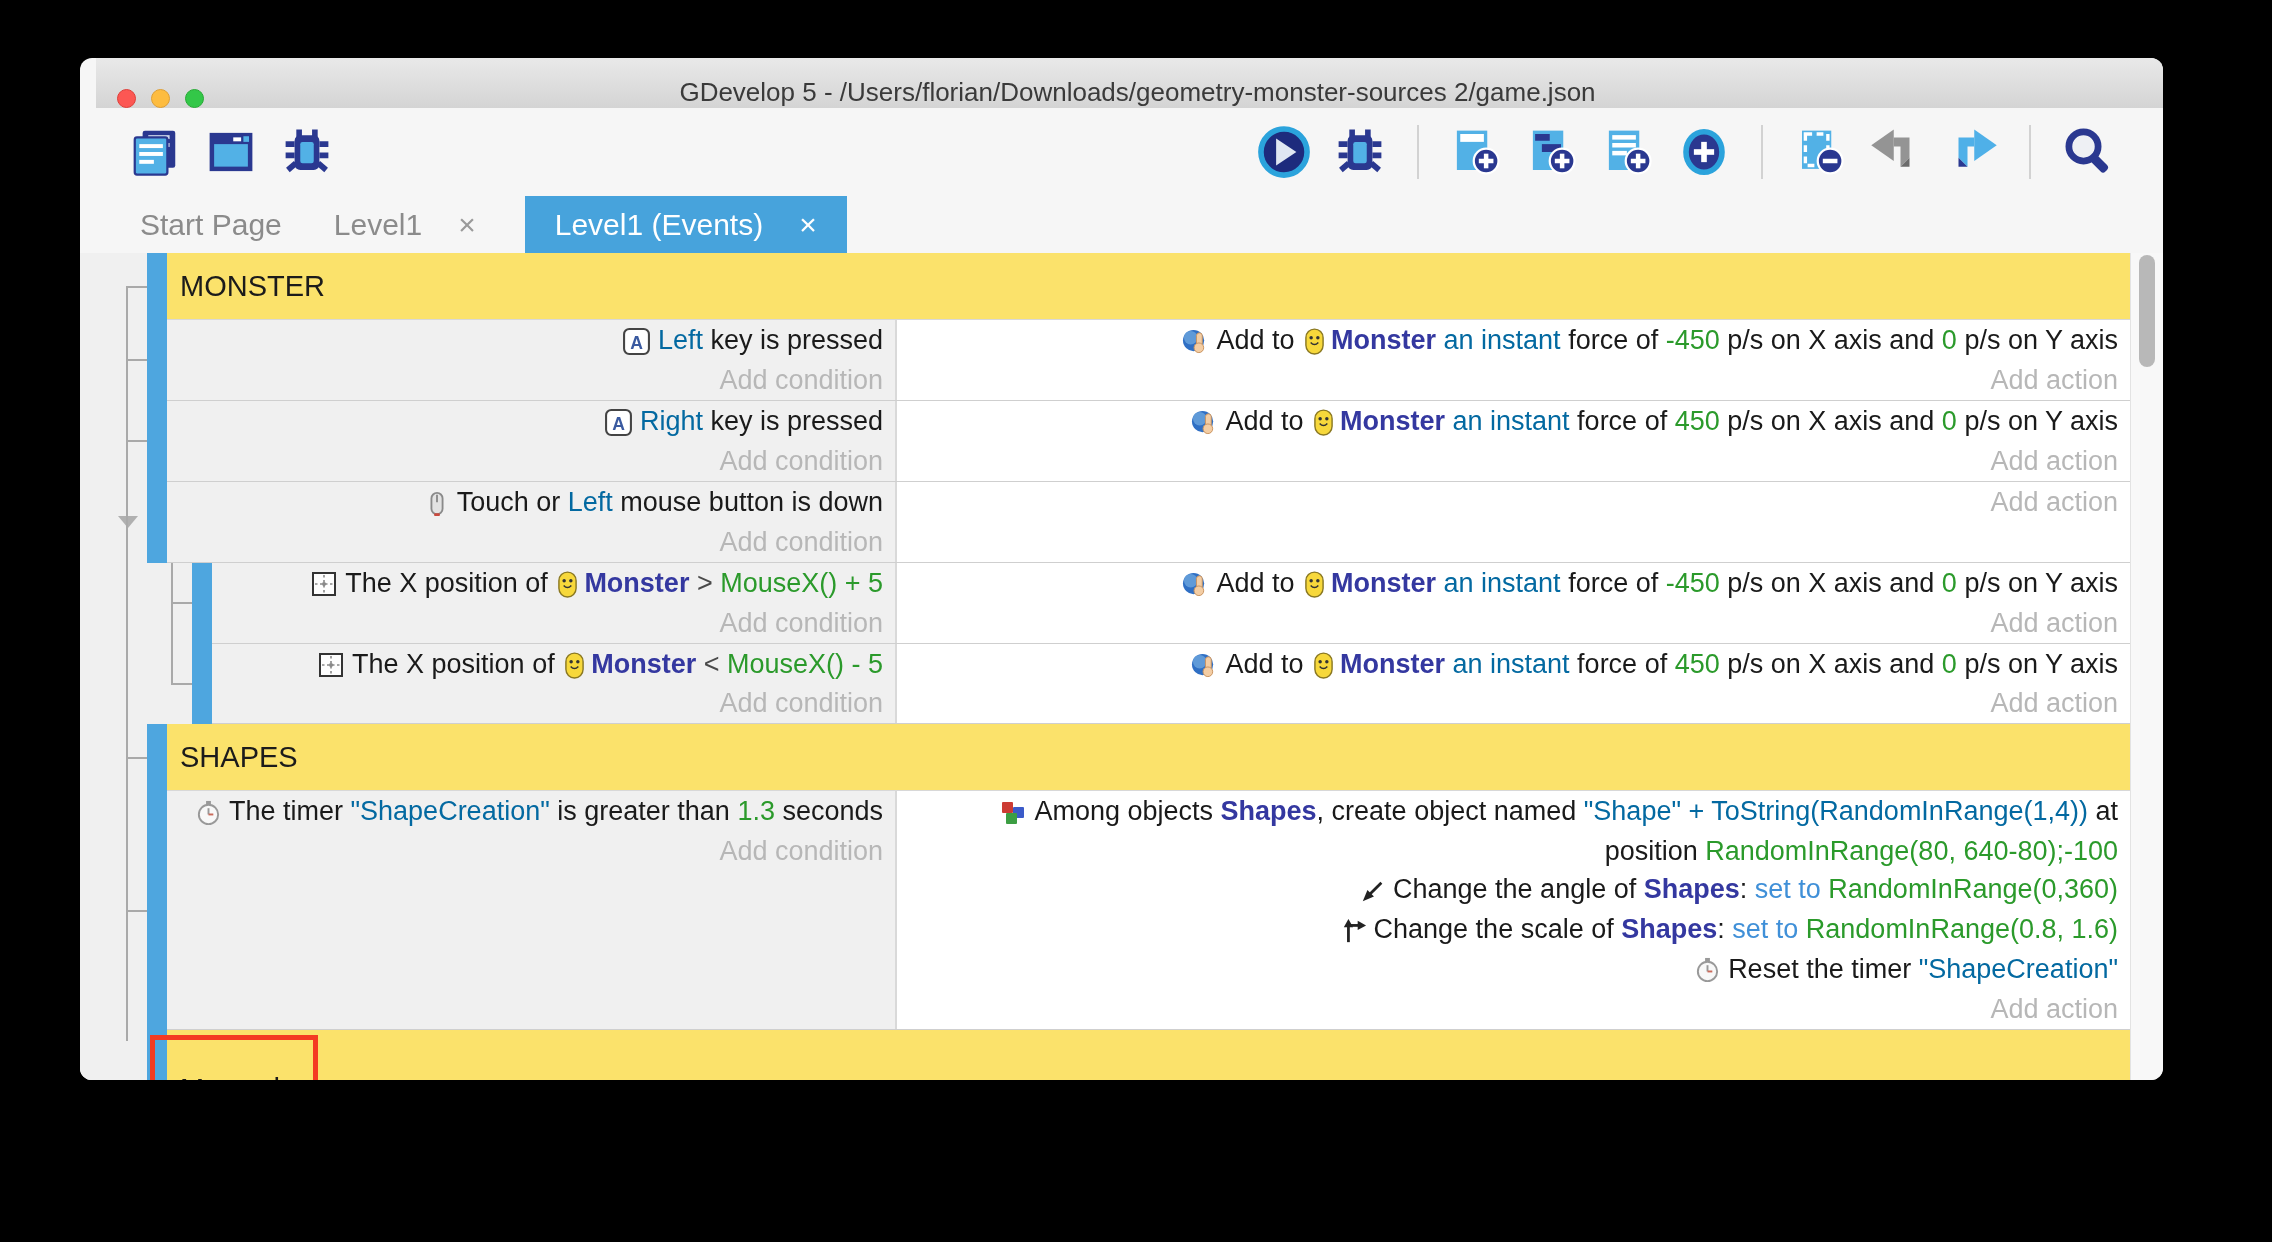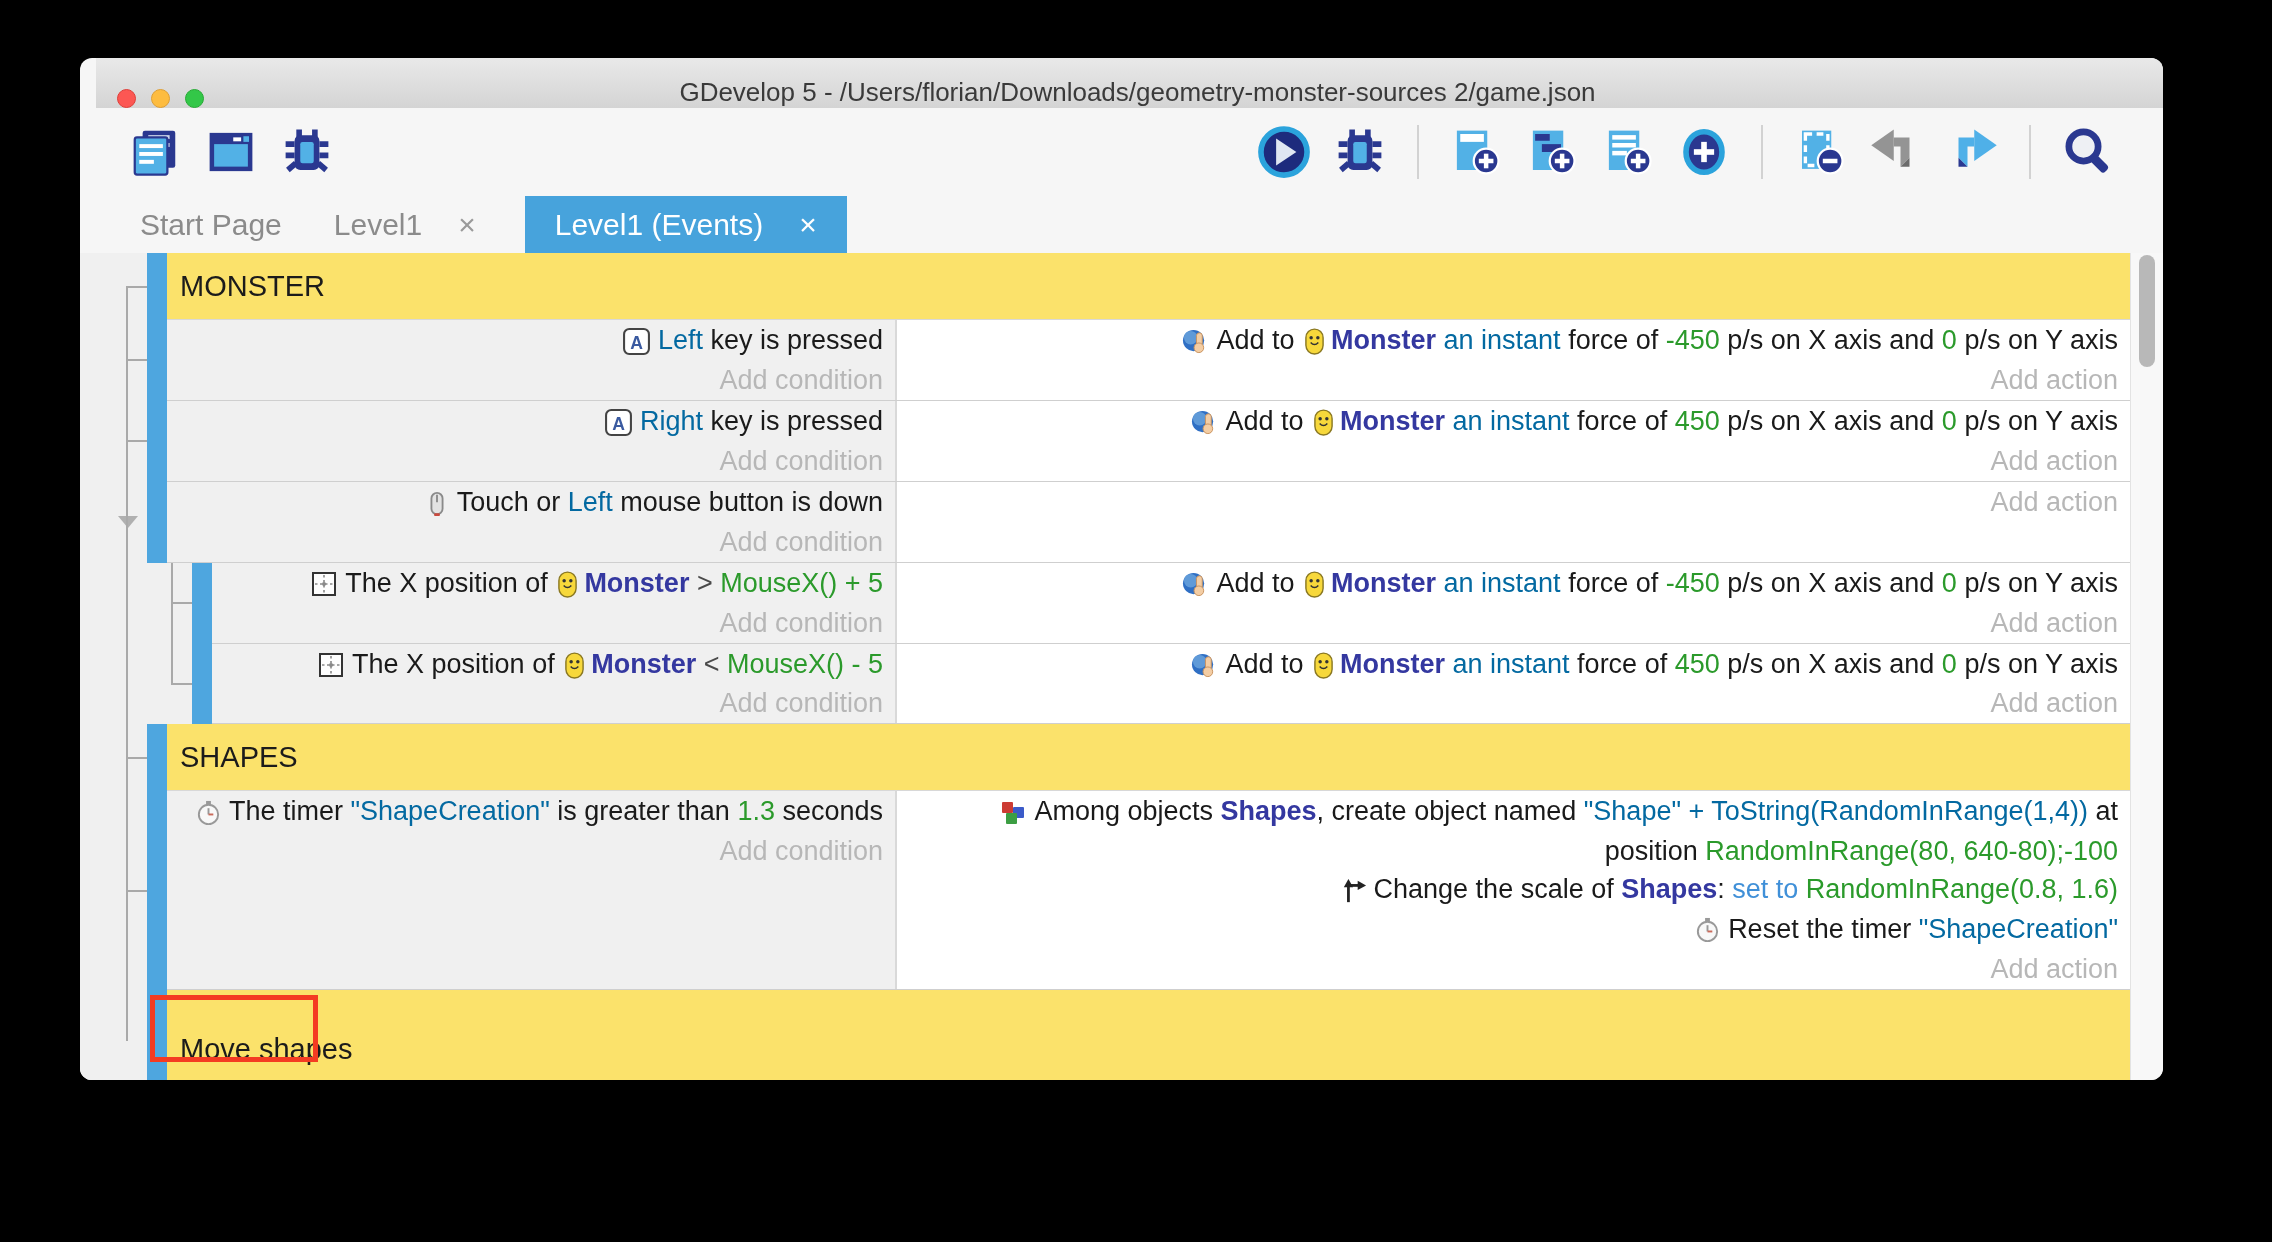--- a/index.html
+++ b/index.html
@@ -426,20 +426,24 @@
                     </svg></span><span class="run t">The timer </span><span class="run param">"ShapeCreation"</span><span class="run t"> is greater than </span><span class="run expr">1.3</span><span class="run t"> seconds</span></div>
                 <div class="line add">Add condition</div>
               </div>
               <div class="act">
                 <div class="line"><span class="icn inline lead"><svg viewBox="0 0 28 28" width="28" height="28">
                       <rect x="3" y="3" width="11" height="11" rx="1" fill="#cc3b33"></rect>
                       <rect x="14" y="8" width="11" height="11" rx="1" fill="#3b5bc9"></rect>
                       <rect x="7" y="14" width="11" height="11" rx="1" fill="#3c9e43"></rect>
                     </svg></span><span class="run t">Among objects </span><span class="run obj">Shapes</span><span class="run t">, create object named </span><span class="run param">"Shape" + ToString(RandomInRange(1,4))</span><span class="run t"> at position </span><span class="run expr">RandomInRange(80, 640-80);-100</span></div>
                 <div class="line"><span class="icn inline lead"><svg viewBox="0 0 28 28" width="26" height="26">
+                      <line x1="23" y1="5" x2="10" y2="18" stroke="#222" stroke-width="3"></line>
+                      <polygon points="3,25 15,20 8,13" fill="#222"></polygon>
+                    </svg></span><span class="run t">Change the angle of </span><span class="run obj">Shapes</span><span class="run t">: </span><span class="run setto">set to </span><span class="run expr">RandomInRange(0,360)</span></div>
+                <div class="line"><span class="icn inline lead"><svg viewBox="0 0 28 28" width="26" height="26">
                       <line x1="8" y1="26" x2="8" y2="8" stroke="#222" stroke-width="3"></line>
                       <polygon points="8,1 3,10 13,10" fill="#222"></polygon>
                       <line x1="8" y1="8" x2="20" y2="8" stroke="#222" stroke-width="3"></line>
                       <polygon points="27,8 18,3 18,13" fill="#222"></polygon>
                     </svg></span><span class="run t">Change the scale of </span><span class="run obj">Shapes</span><span class="run t">: </span><span class="run setto">set to </span><span class="run expr">RandomInRange(0.8, 1.6)</span></div>
                 <div class="line"><span class="icn inline lead"><svg viewBox="0 0 28 28" width="27" height="27">
                       <rect x="11.5" y="1" width="5" height="3.5" fill="#999"></rect>
                       <circle cx="14" cy="15" r="10" fill="#f8f8f8" stroke="#999" stroke-width="2"></circle>
                       <line x1="14" y1="15" x2="14" y2="8.5" stroke="#999" stroke-width="2"></line>
                       <line x1="14" y1="15" x2="19" y2="15" stroke="#c96a5a" stroke-width="2"></line>

